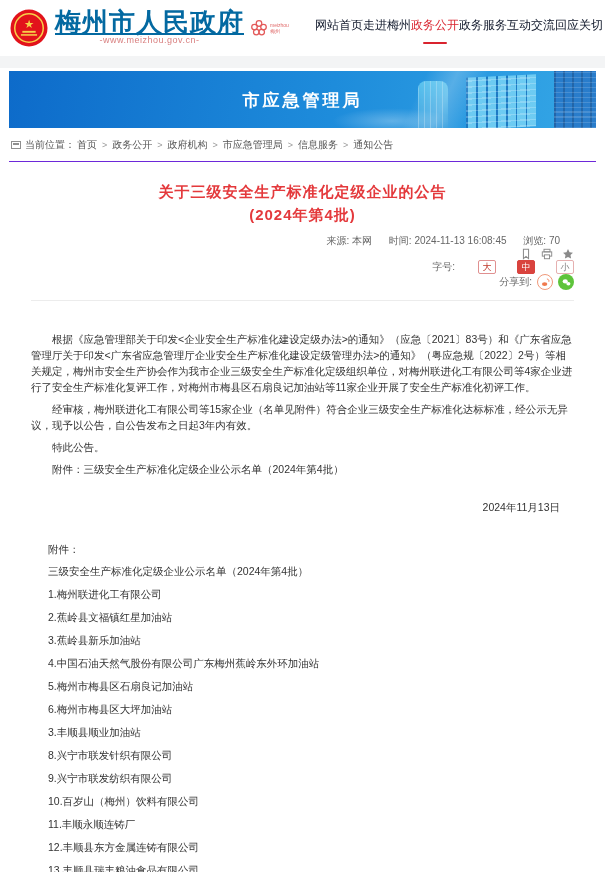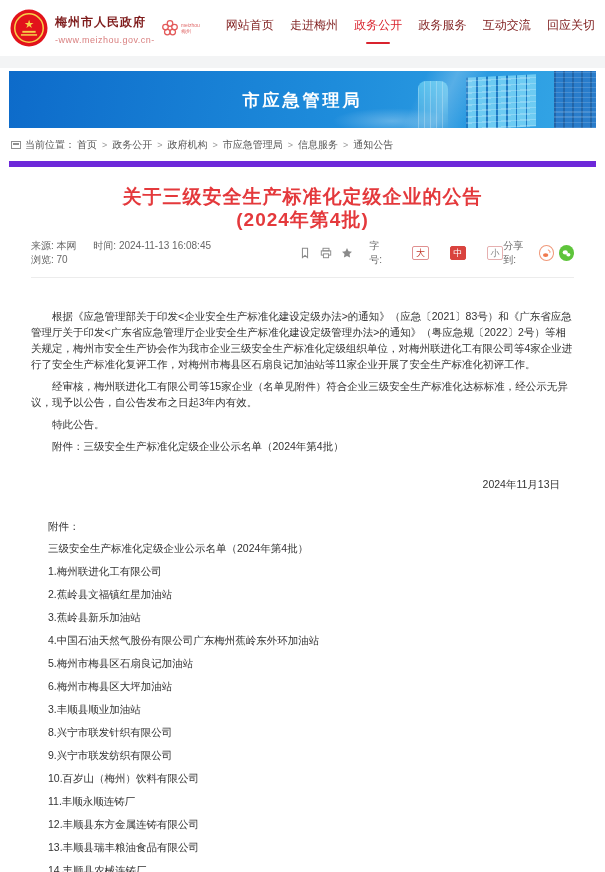--- a/index.html
+++ b/index.html
@@ -8,28 +8,28 @@
     width:605px; height:872px; overflow:hidden;
     background:#ffffff;
     font-family:"Liberation Sans", sans-serif;
     color:#333;
   }
   
   .header { height:56px; display:flex; align-items:center; padding:0 8px 0 10px; background:#fff; }
   .logo-wrap { display:flex; align-items:center; }
   .emblem { width:38px; height:38px; flex:0 0 38px; }
   .site-title-group { margin-left:7px; }
-  .site-name { font-size:12px; font-weight:bold; color:#7f1d1d; letter-spacing:1px; line-height:20px; white-space:nowrap; }
+  .site-name { font-size:26px; font-weight:bold; color:#0369a1; letter-spacing:1px; line-height:20px; white-space:nowrap;text-decoration:underline; }
   .site-url { font-size:9px; color:#d98080; text-align:center; margin-top:3px; letter-spacing:.5px; }
   .city-badge { display:flex; align-items:center; margin-left:6px; }
   .city-badge svg { width:18px; height:18px; }
   .badge-txt { margin-left:2px; display:flex; flex-direction:column; line-height:6px; }
   .badge-txt span { font-size:5px; color:#e06a6a; white-space:nowrap; }
   .main-nav { flex:1; display:flex; justify-content:space-between; align-items:center; margin-left:26px; padding-right:2px; }
-  .nav-item { font-size:12px; color:#7f1d1d; text-decoration:none; cursor:pointer; position:relative; padding:6px 0 12px; white-space:nowrap; }
+  .nav-item { font-size:12px; color:#0f172a; text-decoration:none; cursor:pointer; position:relative; padding:6px 0 12px; white-space:nowrap; }
   .nav-item.active { color:#d9232e; }
   .nav-item.active::after { content:""; position:absolute; left:50%; transform:translateX(-50%); bottom:2px; width:24px; height:2px; background:#d9232e; border-radius:1px; }
   
   .gray-strip { height:12px; background:#f3f4f5; }
   
   .card { padding:3px 9px 0; background:#fff; min-height:800px; }
   
   .banner { height:57px; position:relative; overflow:hidden;
     background:linear-gradient(98deg,#0d6bca 0%,#1e8cdb 55%,#35a7e6 100%); }
   .bld { position:absolute; }
@@ -46,32 +46,32 @@
       repeating-linear-gradient(90deg, rgba(255,255,255,.3) 0 1.5px, rgba(255,255,255,0) 1.5px 6px),
       linear-gradient(#68cdf2,#2d9add); opacity:.85; }
   .banner-glow { position:absolute; right:30px; top:-20px; width:260px; height:110px;
     background:linear-gradient(115deg, transparent 42%, rgba(255,255,255,.22) 52%, transparent 62%); }
   .banner-pages { position:absolute; left:55%; bottom:-6px; width:120px; height:26px; border-radius:50%;
     background:radial-gradient(ellipse at center, rgba(255,255,255,.28), rgba(255,255,255,0) 70%); }
   .banner-title { position:absolute; left:0; right:0; top:50%; transform:translateY(-50%);
     text-align:center; color:#fff; font-size:17px; font-weight:bold; letter-spacing:3px; }
   
   .breadcrumb { display:flex; align-items:center; font-size:10px; color:#555;
-    padding:10px 2px 9px; border-bottom:6px solid #6d28d9; }
+    padding:10px 2px 9px; border-bottom:1px solid #6d28d9; }
   .bc-icon { width:10px; height:8px; border:1px solid #8f8f8f; display:inline-block; position:relative; margin-right:4px; flex:0 0 10px; }
   .bc-icon::after { content:""; position:absolute; left:1px; right:1px; top:1px; height:1.5px; background:#8f8f8f; }
   .bc-label { margin-right:2px; }
   .bc-items { display:flex; align-items:flex-end; }
   .bc-item { color:#555; text-decoration:none; cursor:pointer; white-space:nowrap; }
   .bc-item:not(:last-child)::after { content:">"; color:#999; margin:0 5px; font-size:9px; }
   
-  .title { margin:18px 0 0; text-align:center; color:#e4393c; font-size:19px; font-weight:600;
+  .title { margin:18px 0 0; text-align:center; color:#e4393c; font-size:15px; font-weight:600;
     line-height:23px; letter-spacing:1px; }
-  .meta-row { display:flex; align-items:center; margin:8px 22px 0; padding-bottom:10px;
-    border-bottom:1px solid #ececec; font-size:10px; color:#666; }
+  .meta-row { display:flex; align-items:flex-end; margin:8px 22px 0; padding-bottom:10px;
+    border-bottom:1px solid #ececec; font-size:10px; color:#666;flex-direction:column; }
   .meta-left > span { margin-right:14px; white-space:nowrap; }
   .meta-icons { display:flex; align-items:center; gap:9px; margin-left:34px; }
   .meta-icon { width:12px; height:12px; cursor:pointer; display:inline-flex; }
   .meta-icon svg { width:12px; height:12px; }
   .fs-group { display:flex; align-items:center; gap:21px; margin-left:16px; }
   .fs-label { margin-right:2px; }
   .fs-btn { width:18px; height:14px; line-height:12px; text-align:center; font-size:9px; padding:0;
     border:1px solid #e09090; background:#fff; color:#c0392b; border-radius:2px; cursor:pointer; font-family:inherit; }
   .fs-btn.active { background:#d9433e; border-color:#d9433e; color:#fff; }
   .fs-btn.small { color:#777; border-color:#e6b0b0; }

